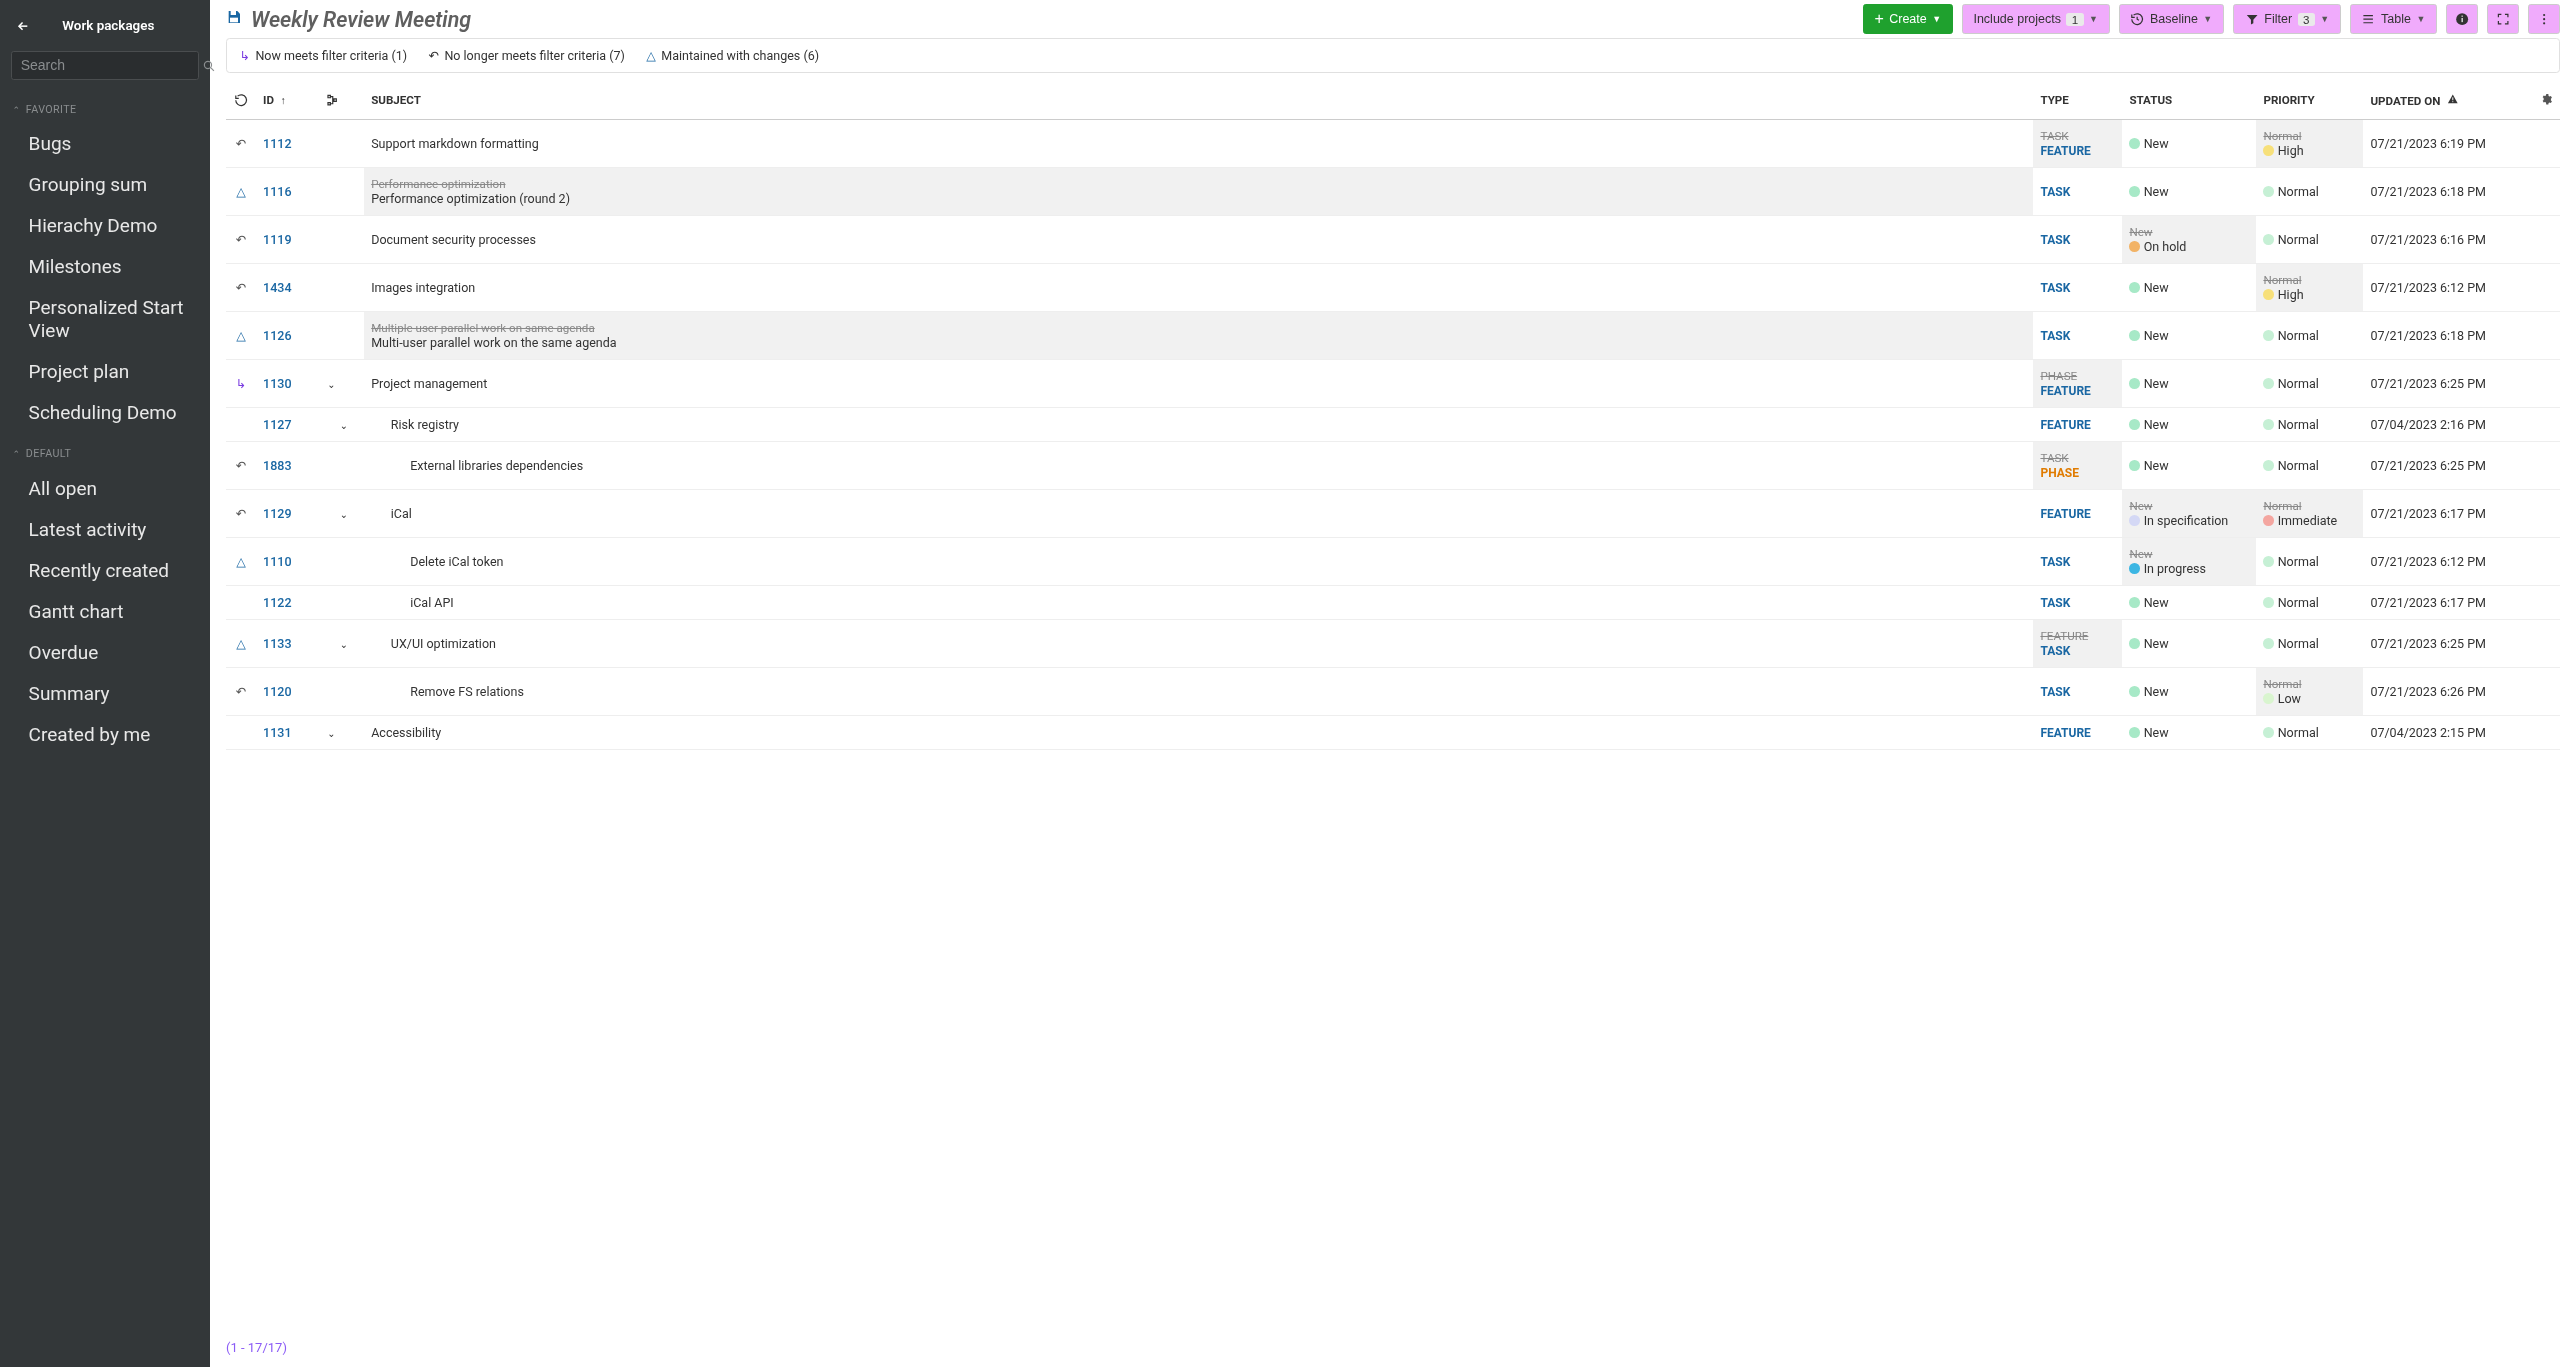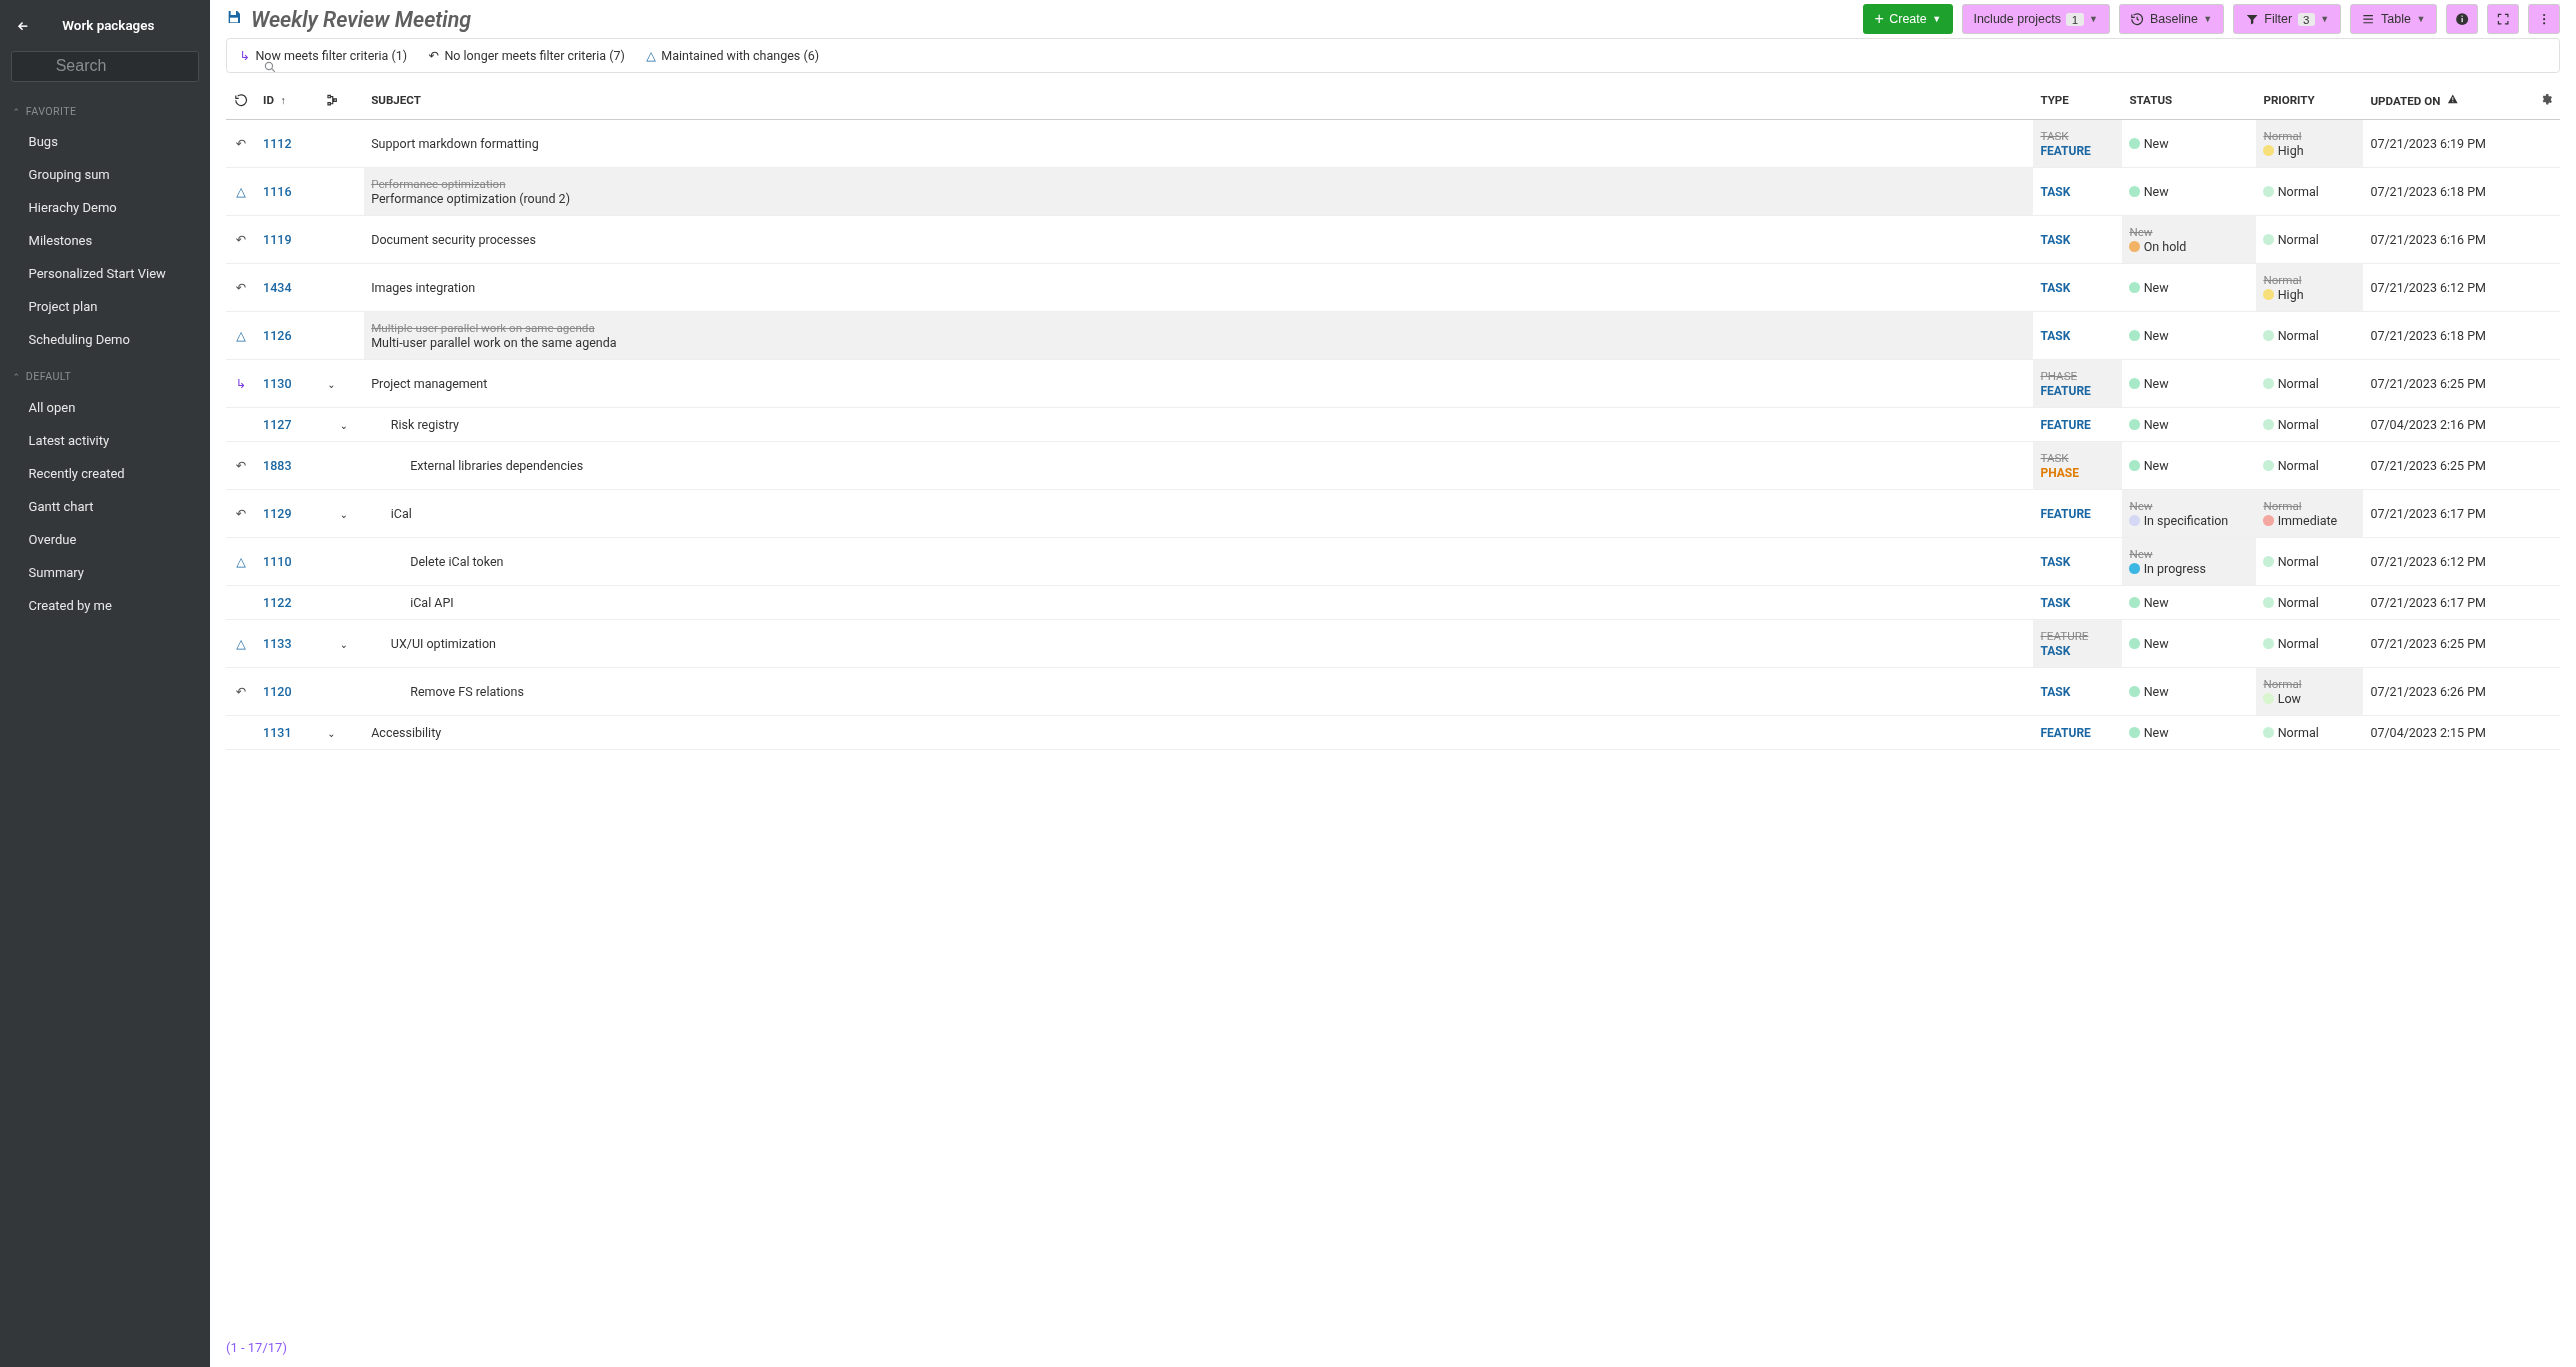--- a/index.html
+++ b/index.html
@@ -46,23 +46,22 @@
     background: #2a2d2f;
     border: 0.9px solid #4a4d4f;
     border-radius: 2.7px;
     padding: 5.4px 9px;
   }
   .search input {
     flex: 1;
     background: transparent;
     border: none;
     color: #cfd2d3;
-    font-size: 16px;
+    font-size: 14px;
     outline: none;
-    margin-left: 35px;
   }
   .search input::placeholder { color: #8a8d8f; }
   .search .mag {
     color: #8a8d8f;
     font-size: 14.3px;
   }
   .nav-section {
     padding: 3.6px 0;
   }
   .nav-heading {
@@ -72,21 +71,21 @@
     padding: 7.1px 12.5px;
     color: #8a8d8f;
     font-size: 10.7px;
     letter-spacing: 0.4px;
     cursor: pointer;
   }
   .nav-heading .chev { font-size: 9px; }
   .nav-item {
     padding: 9px 12.5px 9px 28.6px;
     color: #e8e8e8;
-    font-size: 13px;
+    font-size: 19px;
     cursor: pointer;
   }
   
   .main {
     flex: 1;
     display: flex;
     flex-direction: column;
     overflow: hidden;
   }
   .toolbar {

